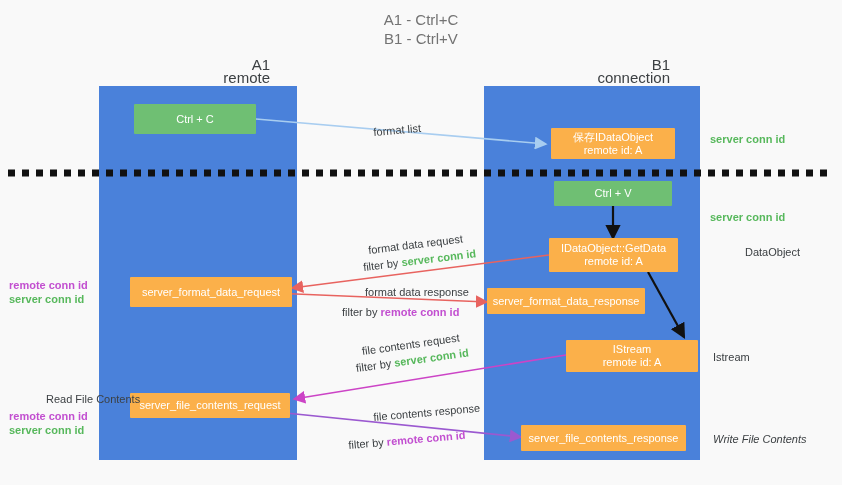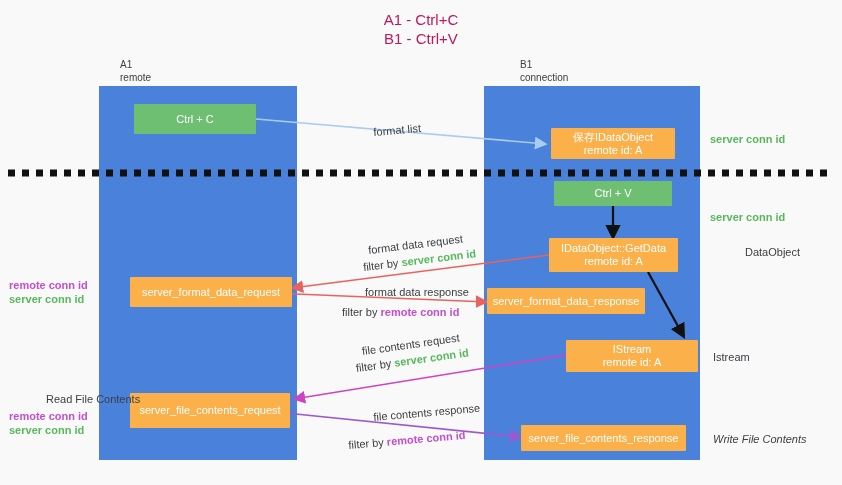--- a/index.html
+++ b/index.html
@@ -8,28 +8,28 @@
     background:#f9f9f9;
     font-family:"Liberation Sans","DejaVu Sans",sans-serif;
     position:relative;overflow:hidden;
     color:#3c4043;
   }
   #stage{position:absolute;inset:0;}
   svg.wires{position:absolute;left:0;top:0;width:842px;height:485px;pointer-events:none;}
 
   .title{
     position:absolute;left:0;top:10px;width:842px;text-align:center;
-    font-size:15px;line-height:19px;color:#be185d;
+    font-size:15px;line-height:19px;color:#737373;
   }
 
   .lane{
     position:absolute;background:#4a81da;
   }
   .lane-head{
-    position:absolute;text-align:left;font-size:10px;line-height:13px;color:#3c4043;
+    position:absolute;text-align:right;font-size:15px;line-height:13px;color:#3c4043;
   }
 
   .box{
     position:absolute;box-sizing:border-box;
     display:flex;align-items:center;justify-content:center;
     text-align:left;color:#ffffff;font-size:11px;line-height:13px;
     border-radius:1px;
   }
   .box.green{background:#6fbf73;}
   .box.orange{background:#fbb04a;}
@@ -102,21 +102,21 @@
   </svg>
 
   <div class="box green" style="left:134px;top:104px;width:122px;height:30px;">
     <span>Ctrl + C</span>
   </div>
 
   <div class="box orange" style="left:130px;top:277px;width:162px;height:30px;">
     <span>server_format_data_request</span>
   </div>
 
-  <div class="box orange" style="left:130px;top:393px;width:160px;height:35px;">
+  <div class="box orange" style="left:130px;top:393px;width:160px;height:25px;">
     <span>server_file_contents_request</span>
   </div>
 
   <div class="box orange" style="left:551px;top:128px;width:124px;height:31px;flex-direction:column;">
     <span>保存IDataObject</span>
     <span>remote id: A</span>
   </div>
 
   <div class="box green" style="left:554px;top:181px;width:118px;height:25px;">
     <span>Ctrl + V</span>

